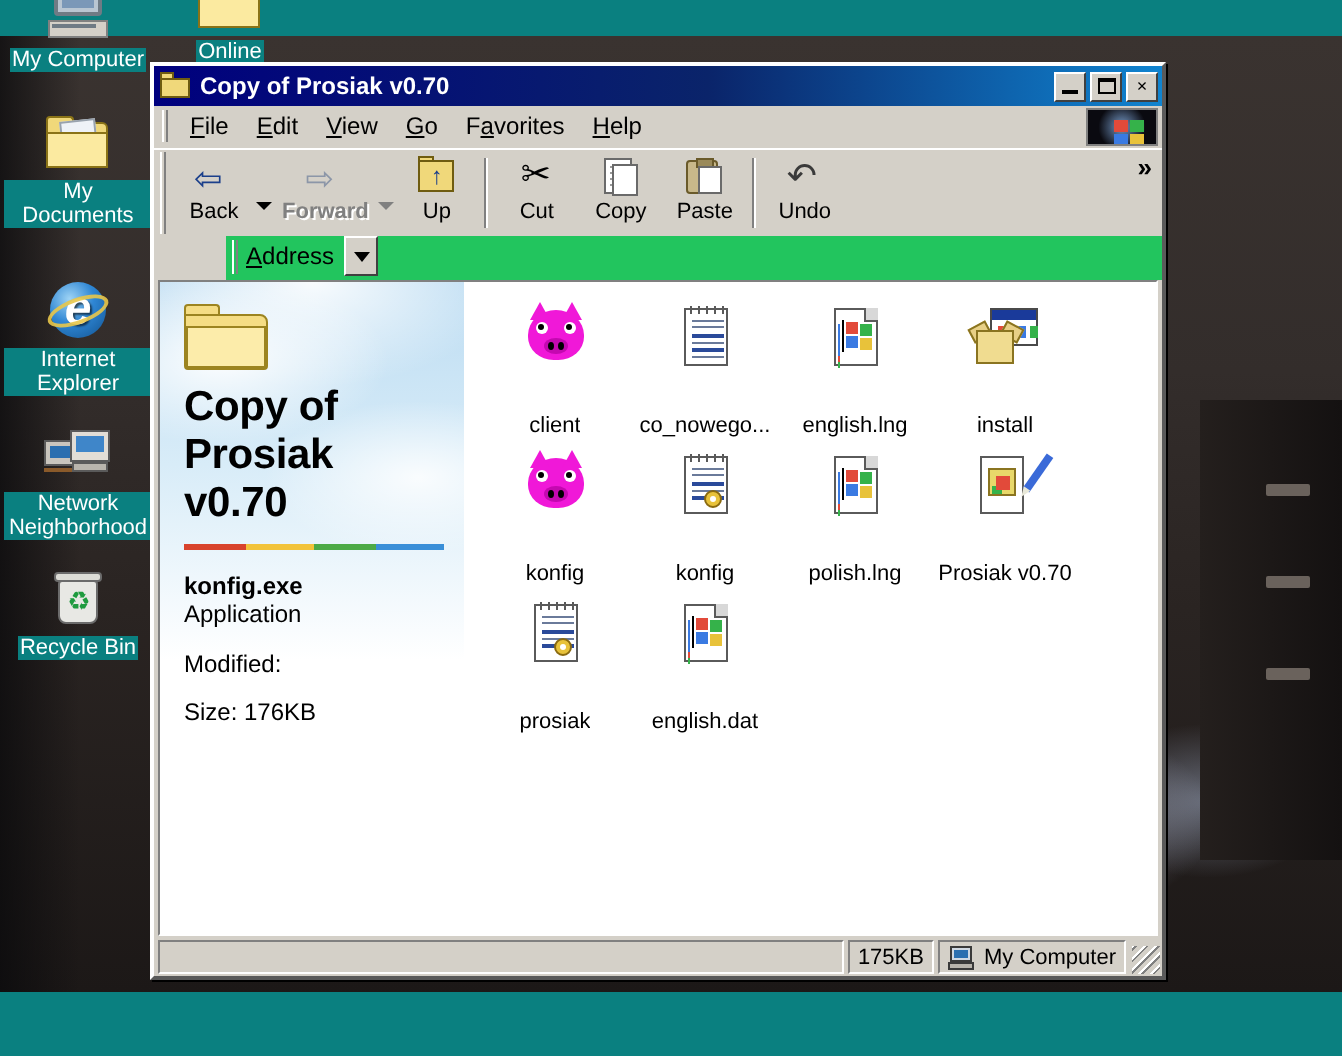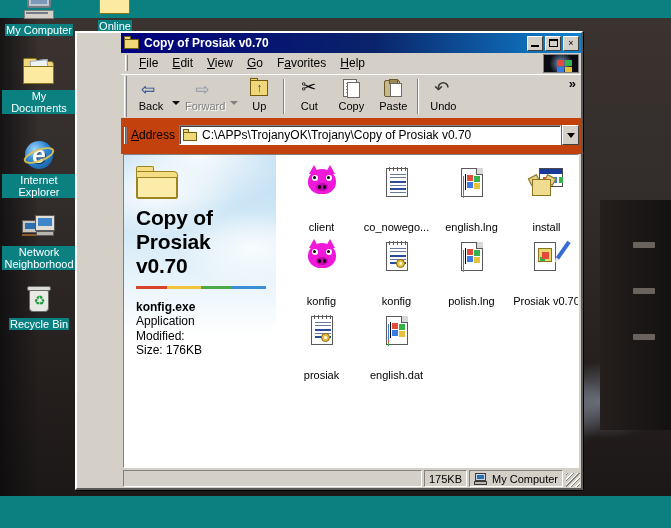--- a/index.html
+++ b/index.html
@@ -100,21 +100,21 @@
     position: absolute;
     left: 75px; top: 31px;
     width: 508px; height: 459px;
     background: #d4d0c8;
     border: 2px solid #d4d0c8;
     border-top-color: #ffffff;
     border-left-color: #ffffff;
     border-right-color: #5a5a5a;
     border-bottom-color: #5a5a5a;
     box-shadow: 1px 1px 0 #000;
-    display: flex; flex-direction: column; padding-left: 44px;
+    display: flex; flex-direction: column;
   }
   #titlebar {
     height: 20px;
     background: linear-gradient(90deg, #00007e 0%, #0a246a 55%, #1084d0 100%);
     display: flex; align-items: center;
     padding: 0 2px 0 3px;
     flex: 0 0 auto;
   }
   #titlebar .t-icon { width:16px;height:14px;position:relative;margin-right:4px;flex:0 0 auto;}
   #titlebar .t-icon .fb{position:absolute;left:0;top:3px;width:15px;height:10px;background:#f0d87a;border:1px solid #6f5c10;}
@@ -168,42 +168,42 @@
     background: #d4d0c8; padding: 1px 2px 1px 3px; flex: 0 0 auto;
     border-top: 1px solid #fff;
   }
   #toolbar .tgrip { width:3px; border-left:1px solid #fff; border-right:1px solid #808080; margin-right:3px;}
   .tb-btn {
     display:flex; flex-direction:column; align-items:center; justify-content:flex-start;
     padding: 2px 5px 0 5px; cursor:default; min-width:42px;
   }
   .tb-btn .ticon { width:24px;height:22px;position:relative;}
   .tb-btn .tlabel { font-size:11px; color:#000; margin-top:0px;}
-  .tb-btn.disabled .tlabel { color:#808080; text-shadow: 1px 1px 0 #fff; }
+  .tb-btn.disabled .tlabel { color:#808080; text-shadow: 1px 1px 0 #fff; font-weight: bold; }
   .tb-sep { width:2px; margin:3px 3px; border-left:1px solid #808080; border-right:1px solid #fff; }
   .tb-drop { display:flex; align-items:center; padding-top:12px; }
   .tb-drop i { display:block; width:0;height:0;border-left:4px solid transparent;border-right:4px solid transparent;border-top:4px solid #000;}
   .tb-drop.disabled i { border-top-color:#808080; }
   #tb-chev { margin-left:auto; align-self:flex-start; font-size:13px; font-weight:bold; padding:0 3px; color:#000; }
 
   
   .g-arrow { position:absolute; left:2px; top:3px; font-size:17px; line-height:17px; }
   .g-up-box{position:absolute;left:3px;top:2px;width:18px;height:16px;background:#f0d87a;border:1px solid #6f5c10;}
   .g-up-tab{position:absolute;left:3px;top:0px;width:8px;height:3px;background:#f0d87a;border:1px solid #6f5c10;border-bottom:none;}
   .g-up-ar{position:absolute;left:9px;top:4px;font-size:12px;line-height:12px;color:#1b3f8b;}
   .g-doc{position:absolute;left:4px;top:1px;width:14px;height:18px;background:#fff;border:1px solid #6a6a6a;}
   .g-doc:after{content:"";position:absolute;left:2px;top:3px;width:9px;height:1px;box-shadow:0 3px 0 #9a9a9a,0 6px 0 #9a9a9a,0 9px 0 #9a9a9a;background:#9a9a9a;}
   .g-doc2{position:absolute;left:8px;top:4px;width:13px;height:16px;background:#fff;border:1px solid #6a6a6a;}
   .g-clip{position:absolute;left:3px;top:2px;width:16px;height:17px;background:#c8b88a;border:1px solid #6a5a2a;border-radius:2px;}
   .g-clip:before{content:"";position:absolute;left:4px;top:-2px;width:7px;height:3px;background:#9a8a5a;border:1px solid #6a5a2a;}
 
   
   #addrbar {
-    height: 36px; display:flex; align-items:center; background:#c2410c;
-    padding: 0 2px 2px 3px; flex:0 0 auto;
+    height: 22px; display:flex; align-items:center; background:#22c55e;
+    padding: 0 2px 2px 3px; flex:0 0 auto;margin-left:36px;
   }
   #addrbar .agrip { width:3px;height:17px; border-left:1px solid #fff; border-right:1px solid #808080; margin-right:4px;}
   #addr-label { font-size:12px; color:#000; margin-right:4px; }
   #addr-field {
     flex:1 1 auto; height:20px; background:#fff;
     border:1px solid #808080; border-right-color:#fff; border-bottom-color:#fff;
     box-shadow: inset 1px 1px 0 #404040;
     display:flex; align-items:center; padding-left:3px; overflow:hidden;
   }
   #addr-field .afolder{width:15px;height:13px;position:relative;flex:0 0 auto;margin-right:4px;}
@@ -241,21 +241,21 @@
   #info-title {
     font-size: 21px; font-weight: bold; color: #000; line-height: 24px;
     letter-spacing: -0.2px; word-break: break-word;
   }
   #info-rule {
     height: 3px; width: 130px; margin: 8px 0 11px 0;
     background: linear-gradient(90deg,#d8432c 0%,#d8432c 24%,#f2c33a 24%,#f2c33a 50%,#4caa46 50%,#4caa46 74%,#3a8fd8 74%,#3a8fd8 100%);
   }
   #info-fname { font-size:12px; font-weight:bold; color:#000; line-height:14px;}
   #info-ftype { font-size:12px; color:#000; line-height:15px; }
-  .info-block { font-size:12px; color:#000; line-height:14px;}
+  .info-block { margin-top:10px; font-size:12px; color:#000; line-height:14px;}
 
   #filepane {
     flex: 1 1 auto; background:#fff; padding: 8px 0 0 8px; position:relative;
     display: grid;
     grid-template-columns: repeat(4, 75px);
     grid-auto-rows: 74px;
     align-content: start;
   }
   .file-item {
     width: 75px; text-align:center; cursor:default;
@@ -507,27 +507,20 @@
           </span>
         <span class="tlabel">Undo</span>
       </span>
 
       <span id="tb-chev">»</span>
     </div>
 
     <div id="addrbar">
       <span class="agrip"></span>
       <span id="addr-label"><u>A</u>ddress</span>
-      <span id="addr-field">
-        <span class="afolder">
-            <span class="ft"></span>
-            <span class="fb"></span>
-          </span>
-        <span id="addr-text">C:\APPs\TrojanyOK\Trojany\Copy of Prosiak v0.70</span>
-      </span>
       <span id="addr-drop">
           <i></i>
         </span>
     </div>
 
     <div id="client">
 
       <div id="infopane">
         <div id="info-folder">
           <span class="ft"></span>

